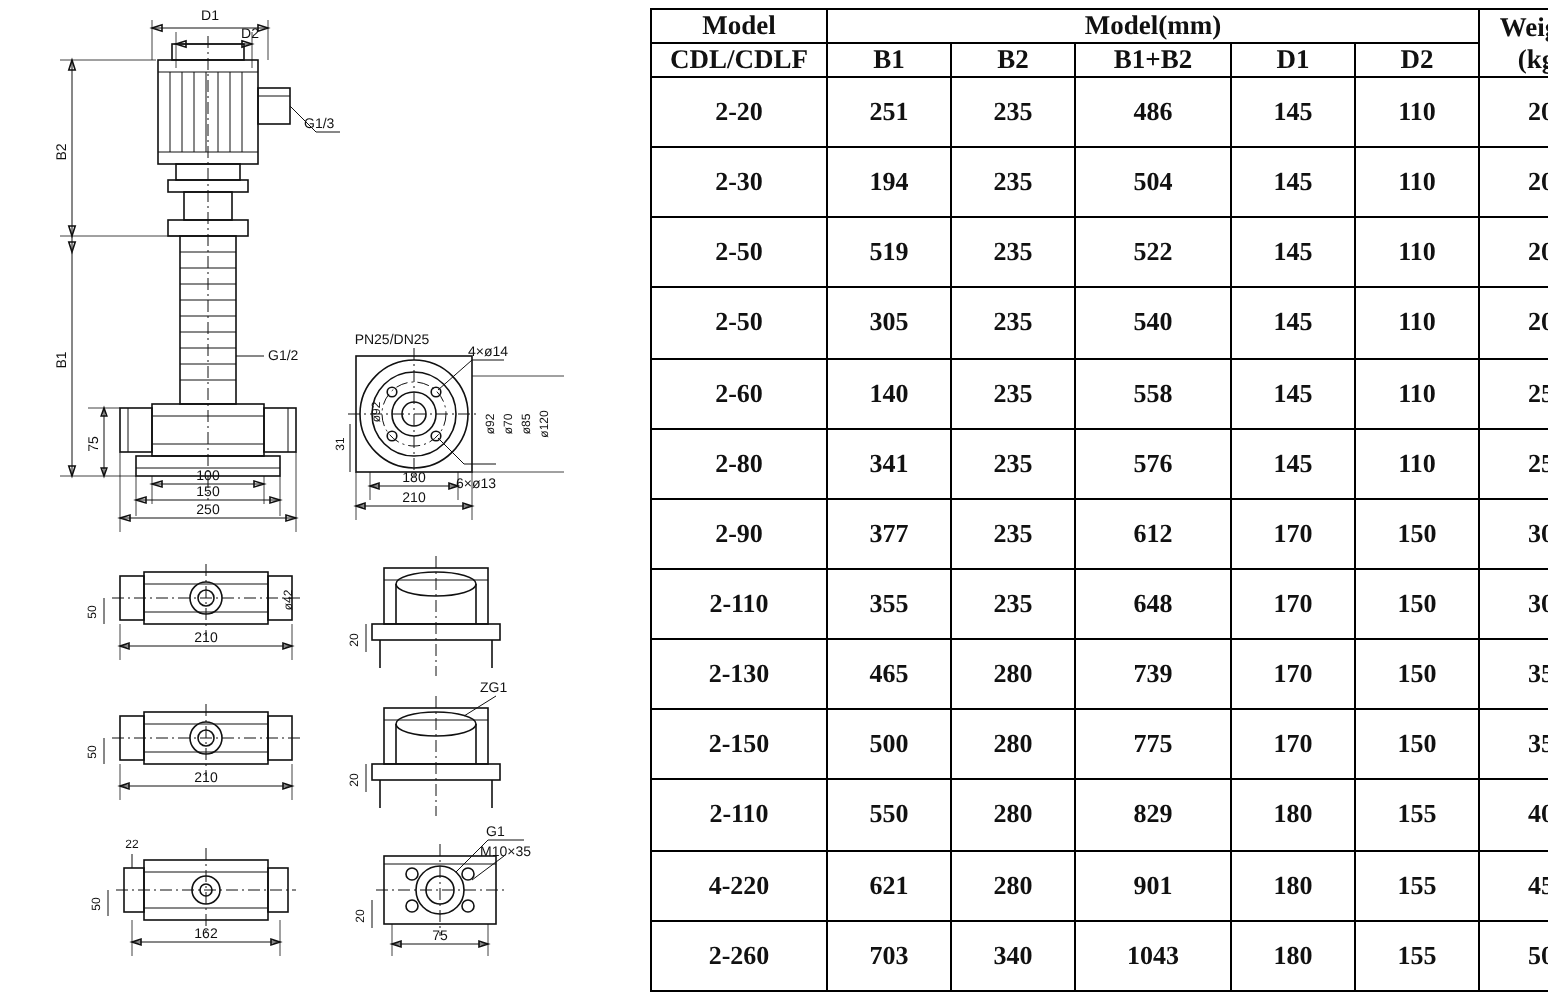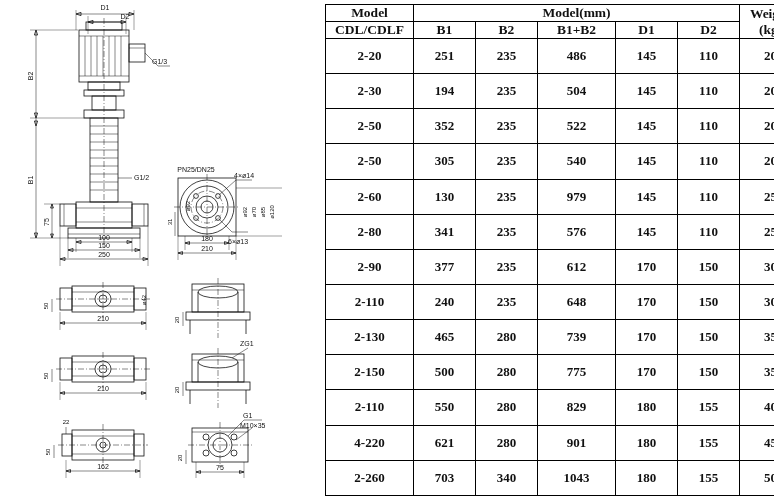--- a/index.html
+++ b/index.html
@@ -454,41 +454,41 @@
             <td>2-30</td>
             <td>194</td>
             <td>235</td>
             <td>504</td>
             <td>145</td>
             <td>110</td>
             <td>20</td>
           </tr>
           <tr>
             <td>2-50</td>
-            <td>352</td>
+            <td>519</td>
             <td>235</td>
             <td>522</td>
             <td>145</td>
             <td>110</td>
             <td>20</td>
           </tr>
           <tr>
             <td>2-50</td>
             <td>305</td>
             <td>235</td>
             <td>540</td>
             <td>145</td>
             <td>110</td>
             <td>20</td>
           </tr>
           <tr>
             <td>2-60</td>
-            <td>130</td>
-            <td>235</td>
-            <td>979</td>
+            <td>140</td>
+            <td>235</td>
+            <td>558</td>
             <td>145</td>
             <td>110</td>
             <td>25</td>
           </tr>
           <tr>
             <td>2-80</td>
             <td>341</td>
             <td>235</td>
             <td>576</td>
             <td>145</td>
@@ -499,21 +499,21 @@
             <td>2-90</td>
             <td>377</td>
             <td>235</td>
             <td>612</td>
             <td>170</td>
             <td>150</td>
             <td>30</td>
           </tr>
           <tr>
             <td>2-110</td>
-            <td>240</td>
+            <td>355</td>
             <td>235</td>
             <td>648</td>
             <td>170</td>
             <td>150</td>
             <td>30</td>
           </tr>
           <tr>
             <td>2-130</td>
             <td>465</td>
             <td>280</td>

